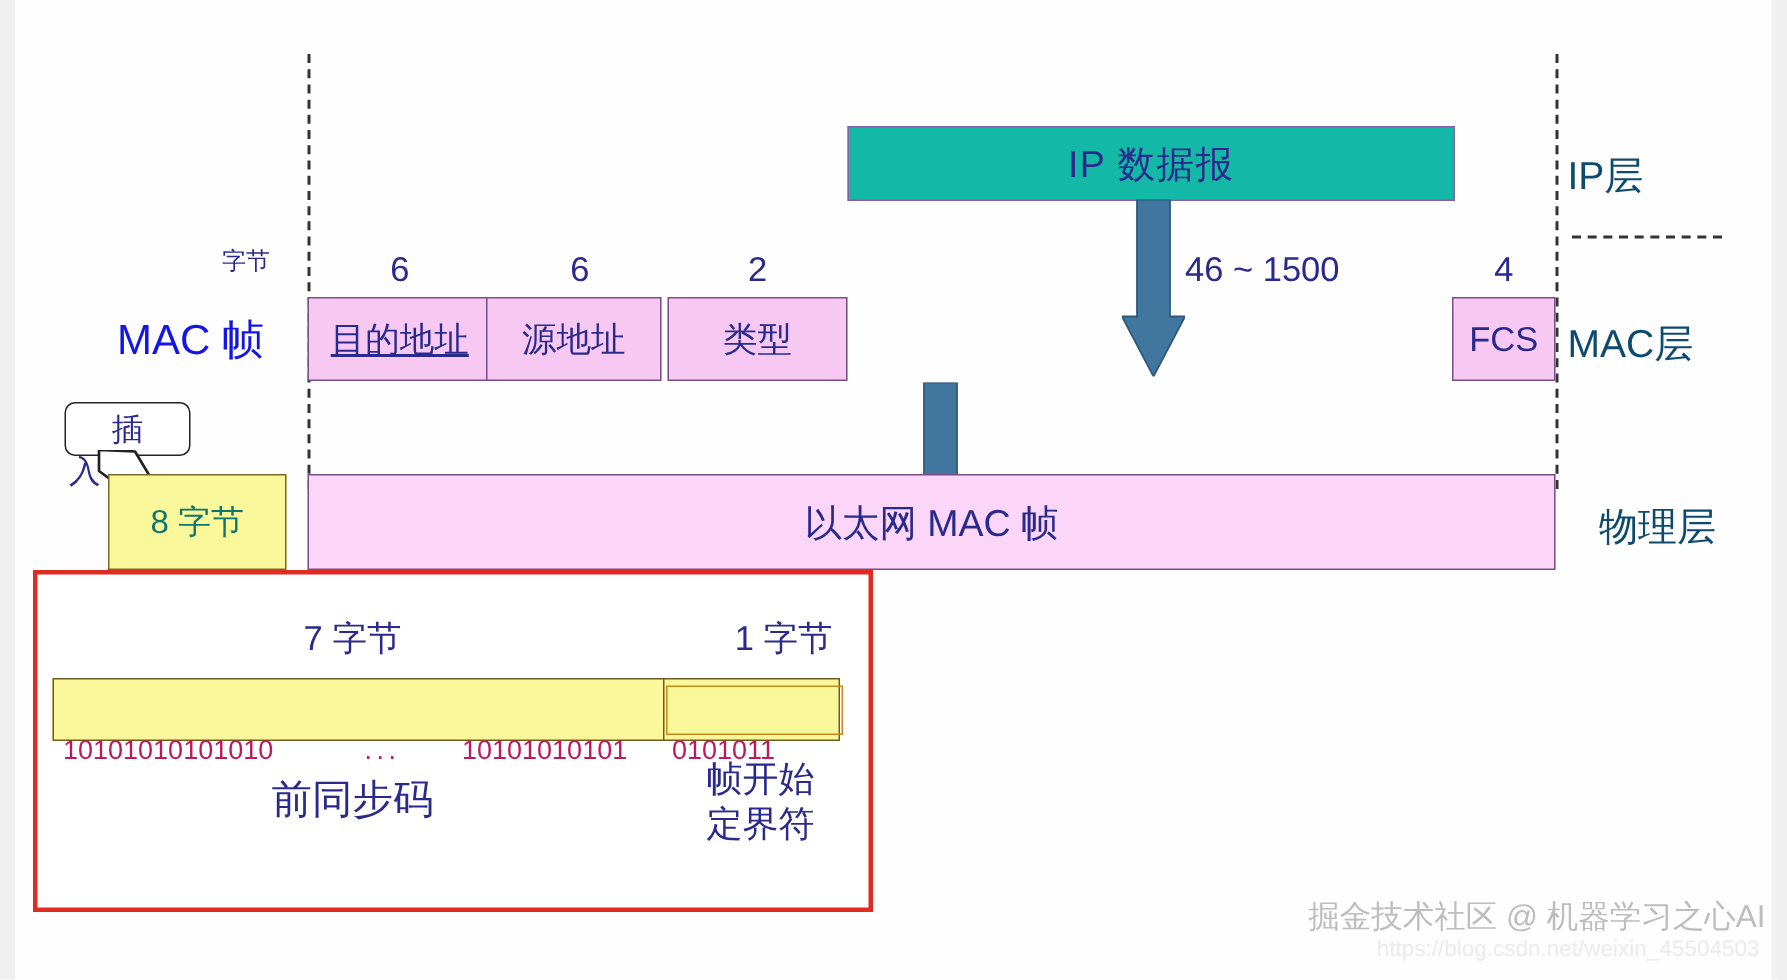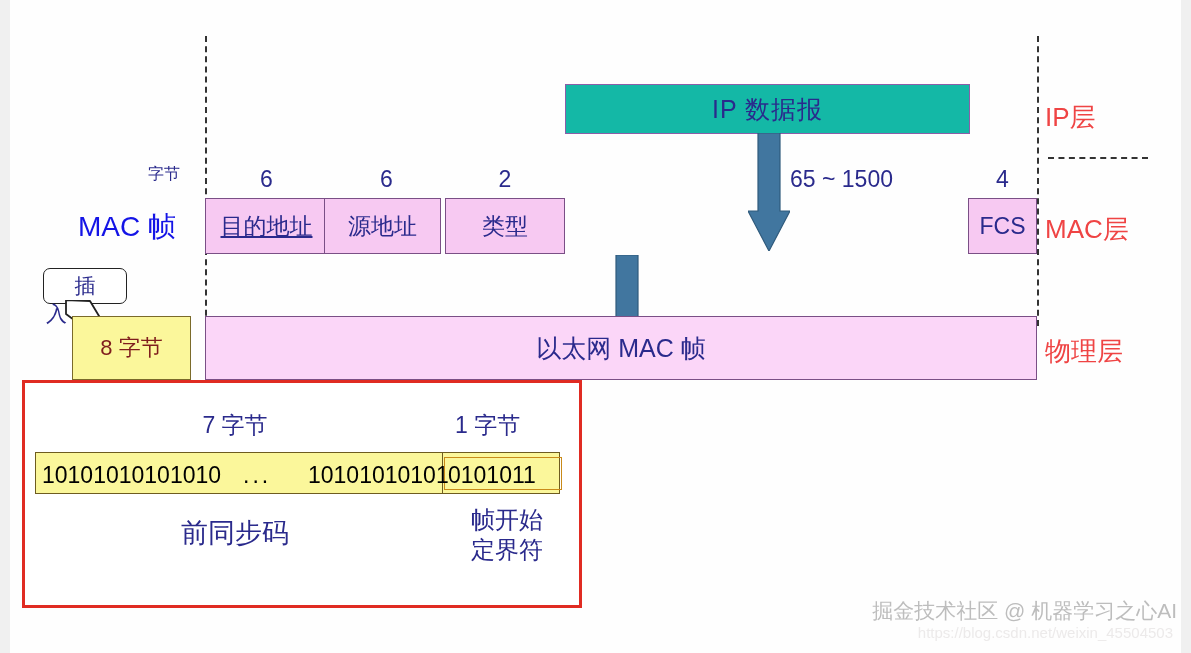--- a/index.html
+++ b/index.html
@@ -34,21 +34,21 @@
   #mac-data{left:565px;width:403px;}
   #mac-fcs{left:968px;width:69px;}
 
   
   .bytelbl{top:166px;font-size:23px;color:#2a2a8c;text-align:center;}
 
   
   #phys-preamble{
     left:72px;top:316px;width:119px;height:64px;
     background:#fbf79b;border:1.2px solid #7a6a2a;box-sizing:border-box;
-    font-size:22px;color:#7f1d1d;
+    font-size:22px;color:#0f766e;
   }
   #phys-frame{
     left:205px;top:316px;width:832px;height:64px;
     background:#fbd6f8;border:1.2px solid #7a4f86;box-sizing:border-box;
     font-size:25px;
   }
 
   
   .arrow svg{display:block;}
 
@@ -68,24 +68,24 @@
   }
   #preamble-strip{
     left:35px;top:452px;width:525px;height:42px;
     background:#fbf79b;border:1.2px solid #6e5c20;box-sizing:border-box;
   }
   #sfd-divider{left:442px;top:452px;height:42px;border-left:1.2px solid #6e5c20;}
   #sfd-highlight{
     left:444px;top:457px;width:118px;height:33px;
     border:1.6px solid #c98a19;box-sizing:border-box;
   }
-  .bits{font-family:"Liberation Sans","DejaVu Sans",sans-serif;font-size:23px;color:#000000;letter-spacing:0px;}
+  .bits{font-family:"Liberation Sans","DejaVu Sans",sans-serif;font-size:18px;color:#be185d;letter-spacing:0px;margin-top:28px;}
 
   
-  .layerlbl{left:1045px;font-size:26px;color:#ef4444;}
+  .layerlbl{left:1045px;font-size:26px;color:#0c4a6e;}
 
   
   #watermark{right:14px;bottom:28px;font-size:21px;color:#bdbdbd;white-space:nowrap;}
   #watermark-url{right:18px;bottom:12px;font-size:15px;color:#eceaea;white-space:nowrap;}
   
   .gutter{top:0;height:653px;width:10px;background:#f0f0f0;}
 </style>
 </head>
 <body>
 
@@ -105,21 +105,21 @@
 
   <div class="abs arrow" style="left:748px;top:133px;">
     <svg width="42" height="118" viewBox="0 0 42 118">
       <polygon points="10,0 32,0 32,78 42,78 21,118 0,78 10,78" fill="#41769f" stroke="#2f5a7c" stroke-width="1.2"></polygon>
     </svg>
   </div>
 
   <div class="abs bytelbl" style="left:205px;width:123px;">6</div>
   <div class="abs bytelbl" style="left:328px;width:117px;">6</div>
   <div class="abs bytelbl" style="left:445px;width:120px;">2</div>
-  <div class="abs bytelbl" style="left:790px;width:160px;text-align:left;">65 ~ 1500</div>
+  <div class="abs bytelbl" style="left:790px;width:160px;text-align:left;">46 ~ 1500</div>
   <div class="abs bytelbl" style="left:968px;width:69px;">4</div>
 
   <div class="abs navy" style="left:148px;top:164px;font-size:16px;">字节</div>
 
   <div class="abs blue" style="left:78px;top:208px;font-size:28px;">MAC 帧</div>
 
   <div class="abs macrow ctr navy" id="mac-dest">
     <span>目的地址</span>
   </div>
   <div class="abs macrow ctr navy" id="mac-src">
@@ -150,31 +150,31 @@
 
   <div class="abs ctr" id="phys-preamble">
     <span>8 字节</span>
   </div>
   <div class="abs ctr navy" id="phys-frame">
     <span>以太网 MAC 帧</span>
   </div>
 
   <div class="abs layerlbl" style="top:100px;">IP层</div>
   <div class="abs layerlbl" style="top:212px;">MAC层</div>
-  <div class="abs layerlbl" style="top:334px;">物理层</div>
+  <div class="abs layerlbl" style="top:334px;margin-left:21px;">物理层</div>
 
   <svg class="abs" style="left:0;top:300px;width:620px;height:130px;">
     <line x1="72" y1="82" x2="38" y2="122" stroke="#555" stroke-width="1.3" stroke-dasharray="6,5"></line>
     <line x1="205" y1="82" x2="560" y2="124" stroke="#555" stroke-width="1.3" stroke-dasharray="6,5"></line>
   </svg>
 
   <div class="abs" id="detail-box"></div>
 
   <div class="abs navy" style="left:110px;top:410px;width:250px;text-align:center;font-size:23px;">7 字节</div>
-  <div class="abs navy" style="left:455px;top:410px;width:100px;text-align:left;font-size:23px;">1 字节</div>
+  <div class="abs navy" style="left:455px;top:410px;width:100px;text-align:right;font-size:23px;">1 字节</div>
 
   <div class="abs" id="preamble-strip"></div>
   <div class="abs" id="sfd-divider"></div>
   <div class="abs" id="sfd-highlight"></div>
 
   <div class="abs bits" style="left:42px;top:462px;">10101010101010</div>
   <div class="abs bits" style="left:243px;top:462px;letter-spacing:3px;">...</div>
   <div class="abs bits" style="left:308px;top:462px;">10101010101</div>
   <div class="abs bits" style="left:448px;top:462px;">0101011</div>
 

